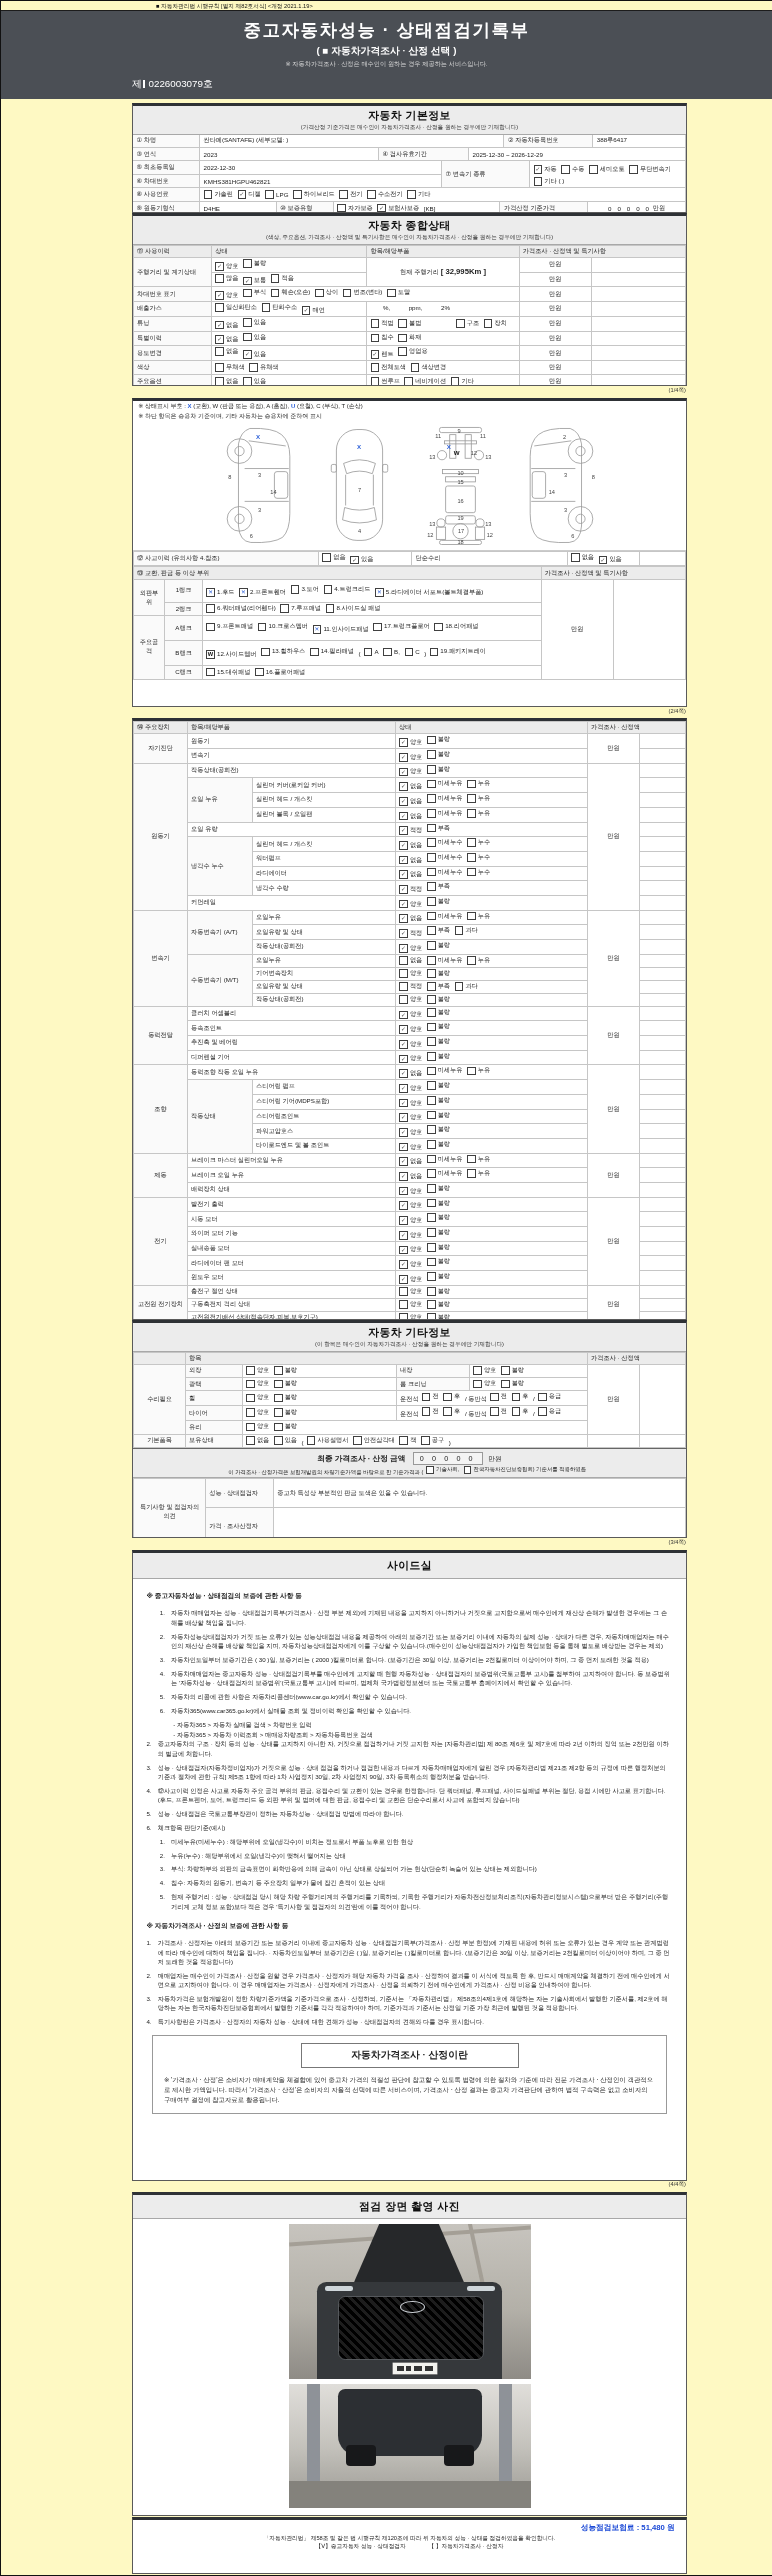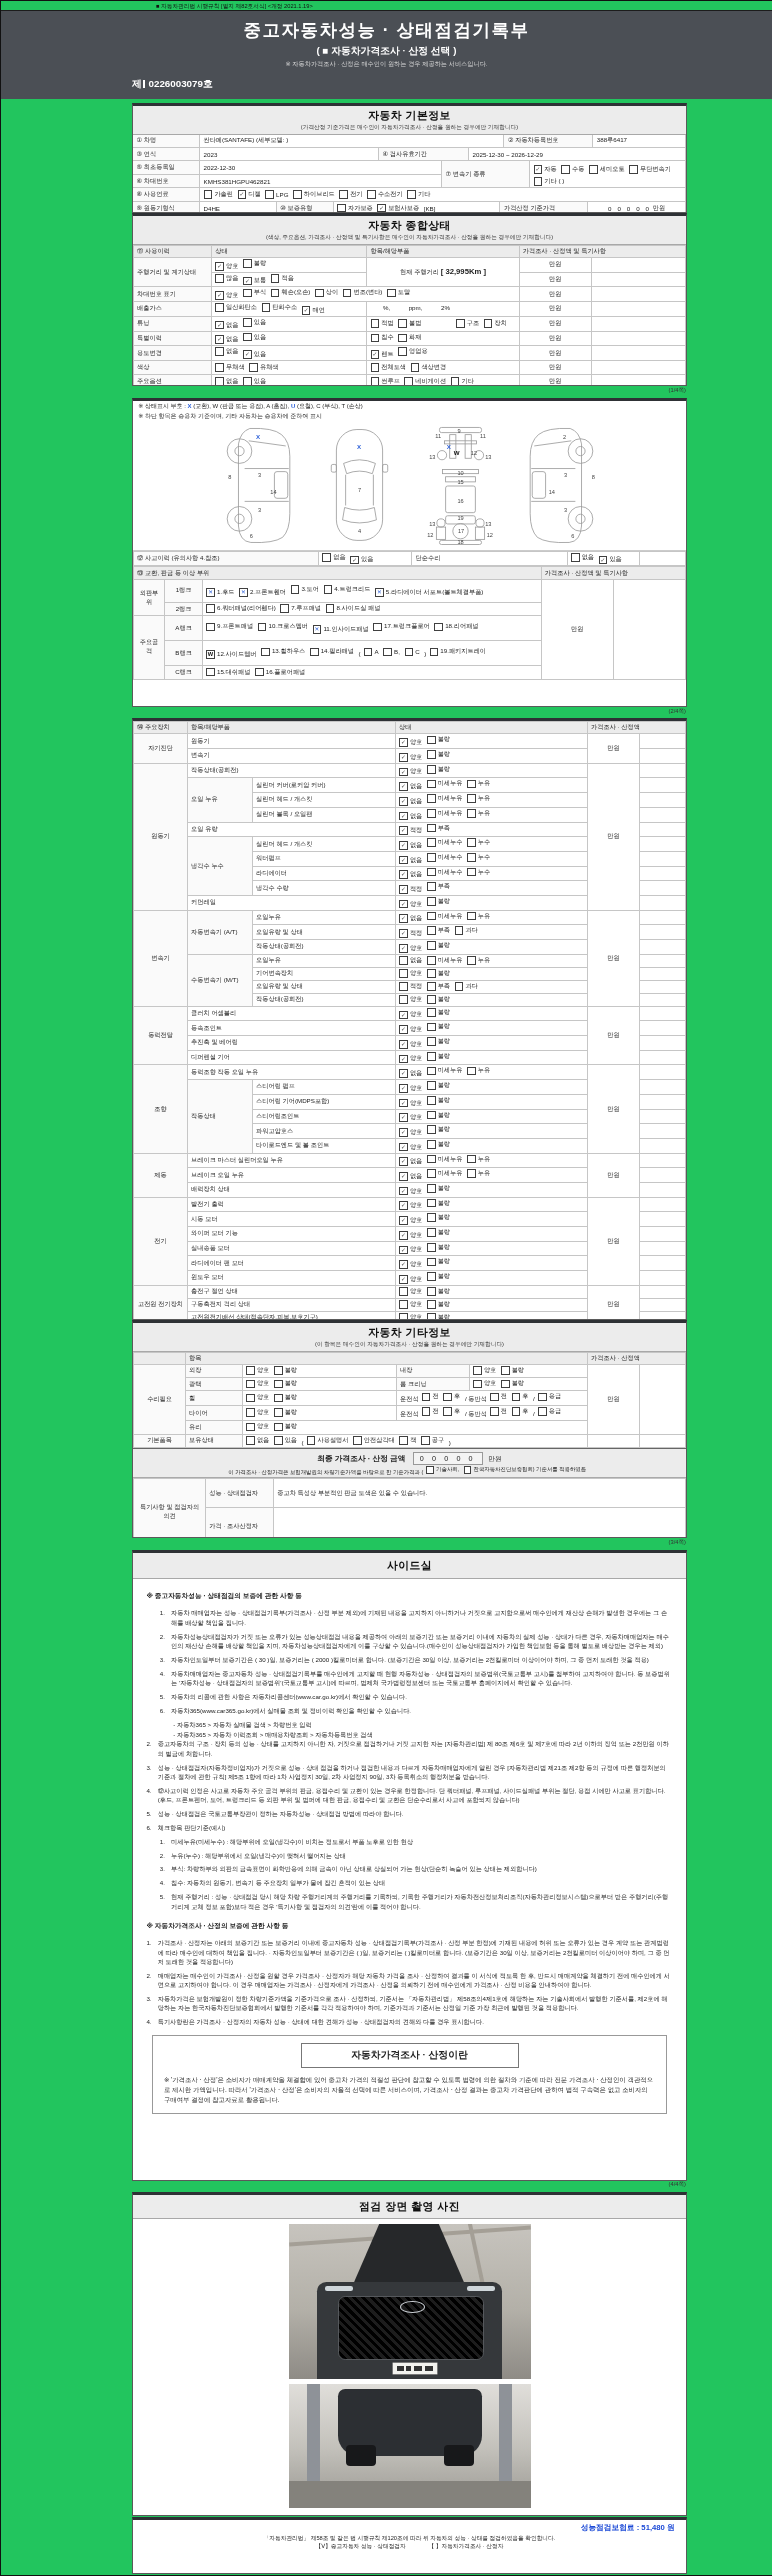--- a/index.html
+++ b/index.html
@@ -1,24 +1,24 @@
 <!DOCTYPE html>
 <html style="font-size:8.2px"><head>
 <meta charset="utf-8">
 <style>
   html,body{margin:0;padding:0;background:#888;}
-  .page{position:relative;width:773px;height:2576px;background:#22c55e;border:1px solid #111;
+  .page{position:relative;width:773px;height:2576px;background:#fef9c3;border:1px solid #111;
         box-sizing:border-box;overflow:hidden;font-family:"Liberation Sans","DejaVu Sans",sans-serif;color:#222;}
   .top-note{position:absolute;top:1.5px;left:155px;font-size:5.7px;color:#111;}
   .top-rule{position:absolute;top:8.8px;left:0;width:100%;height:1.5px;background:#1c1c1c;}
   .banner{position:absolute;top:10.3px;left:0;width:100%;height:88px;background:#4b4f55;color:#fff;}
   .banner-title{text-align:center;font-size:17.5px;font-weight:bold;letter-spacing:1.5px;margin-top:7.2px;}
   .banner-sub{text-align:center;font-size:9.8px;font-weight:bold;margin-top:2.6px;}
   .banner-note{text-align:center;font-size:6.2px;color:#d8d8d8;margin-top:2.1px;}
-  .doc-no{position:absolute;left:131px;top:67px;font-size:9.8px;font-weight:bold;}
+  .doc-no{position:absolute;left:131px;top:67px;font-size:9.8px;font-weight:normal;}
   .doc-no .bar{display:inline-block;width:2.6px;height:8.2px;background:#fff;margin:0 3.1px -1px 1px;}
   .col{position:absolute;left:131px;top:0;width:555px;height:2576px;}
   .sec{position:absolute;left:0;width:100%;background:#fff;border:1px solid #5a5a5a;border-top:3.1px solid #2e3135;
        box-sizing:border-box;overflow:hidden;}
   .sec-h{background:#ececec;border-bottom:0.5px solid #a8a8a8;text-align:center;padding:2.6px 0 2.1px;}
   .sec-title{font-size:10.8px;font-weight:bold;color:#111;letter-spacing:0.5px;}
   .sec-sub{font-size:5.7px;color:#333;margin-top:1px;}
   .pg{position:absolute;right:1px;font-size:5.7px;color:#333;}
   
   table.t{border-collapse:collapse;width:100%;table-layout:fixed;font-size:6.2px;}

